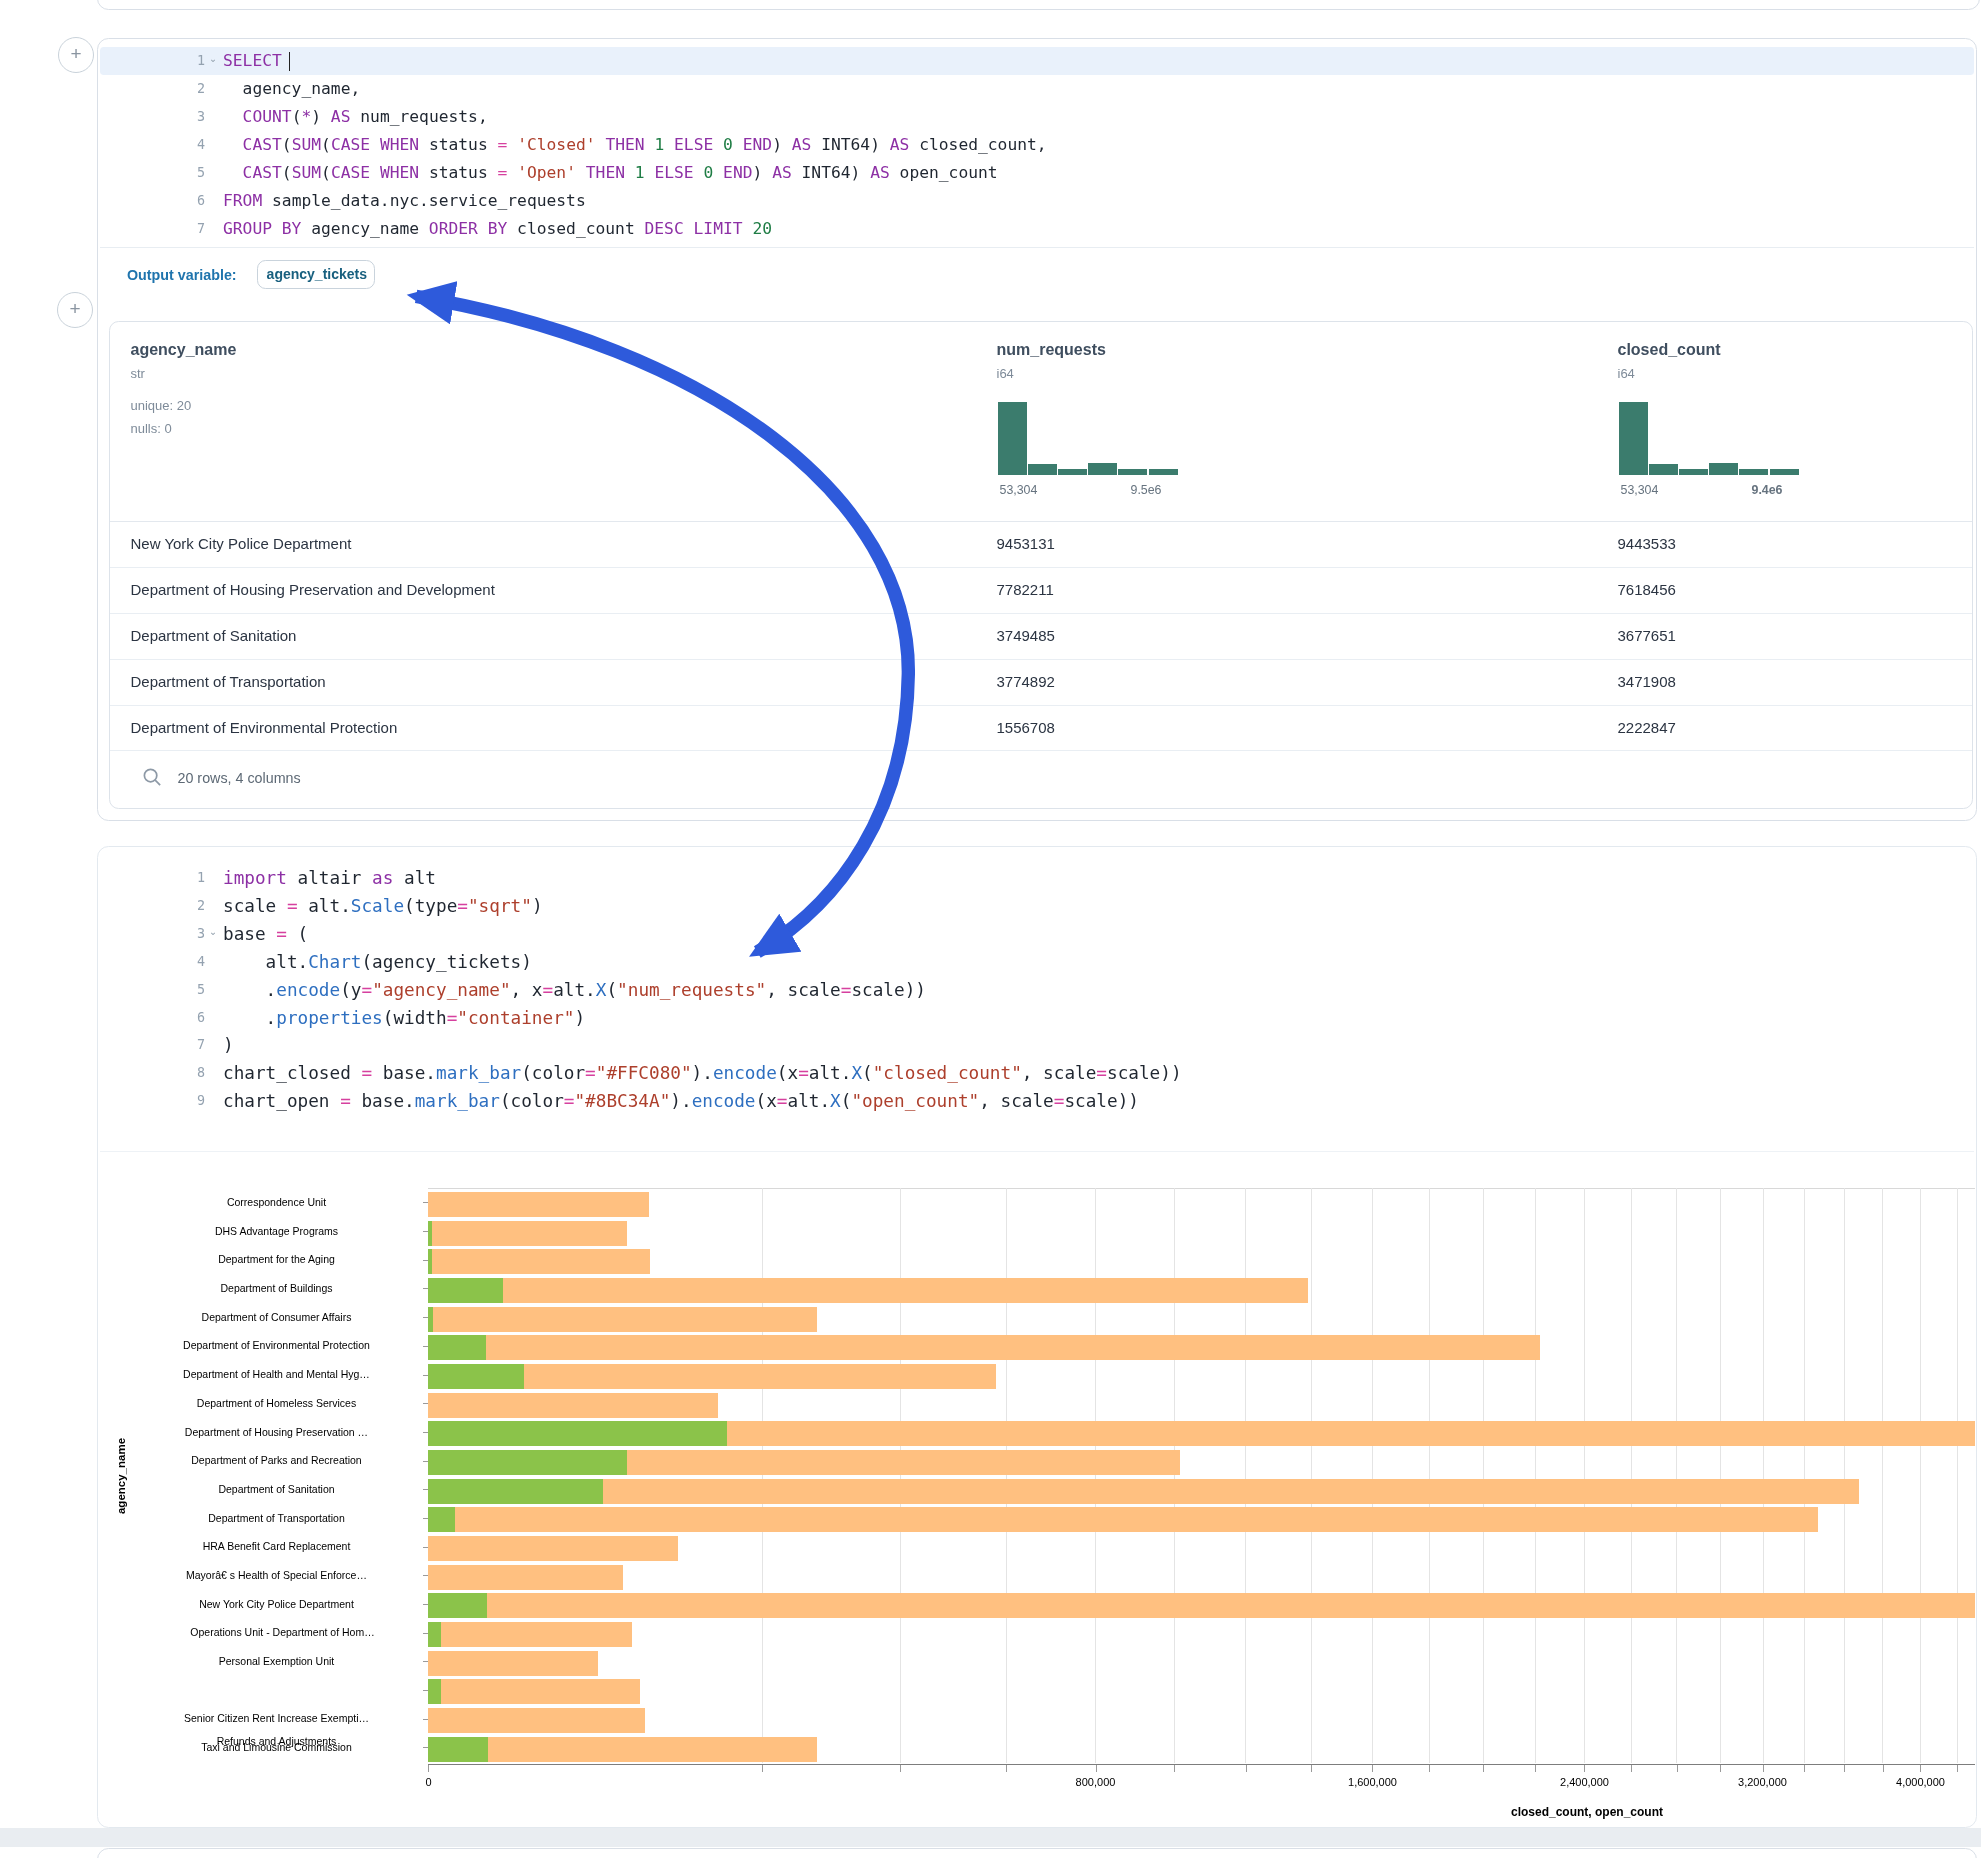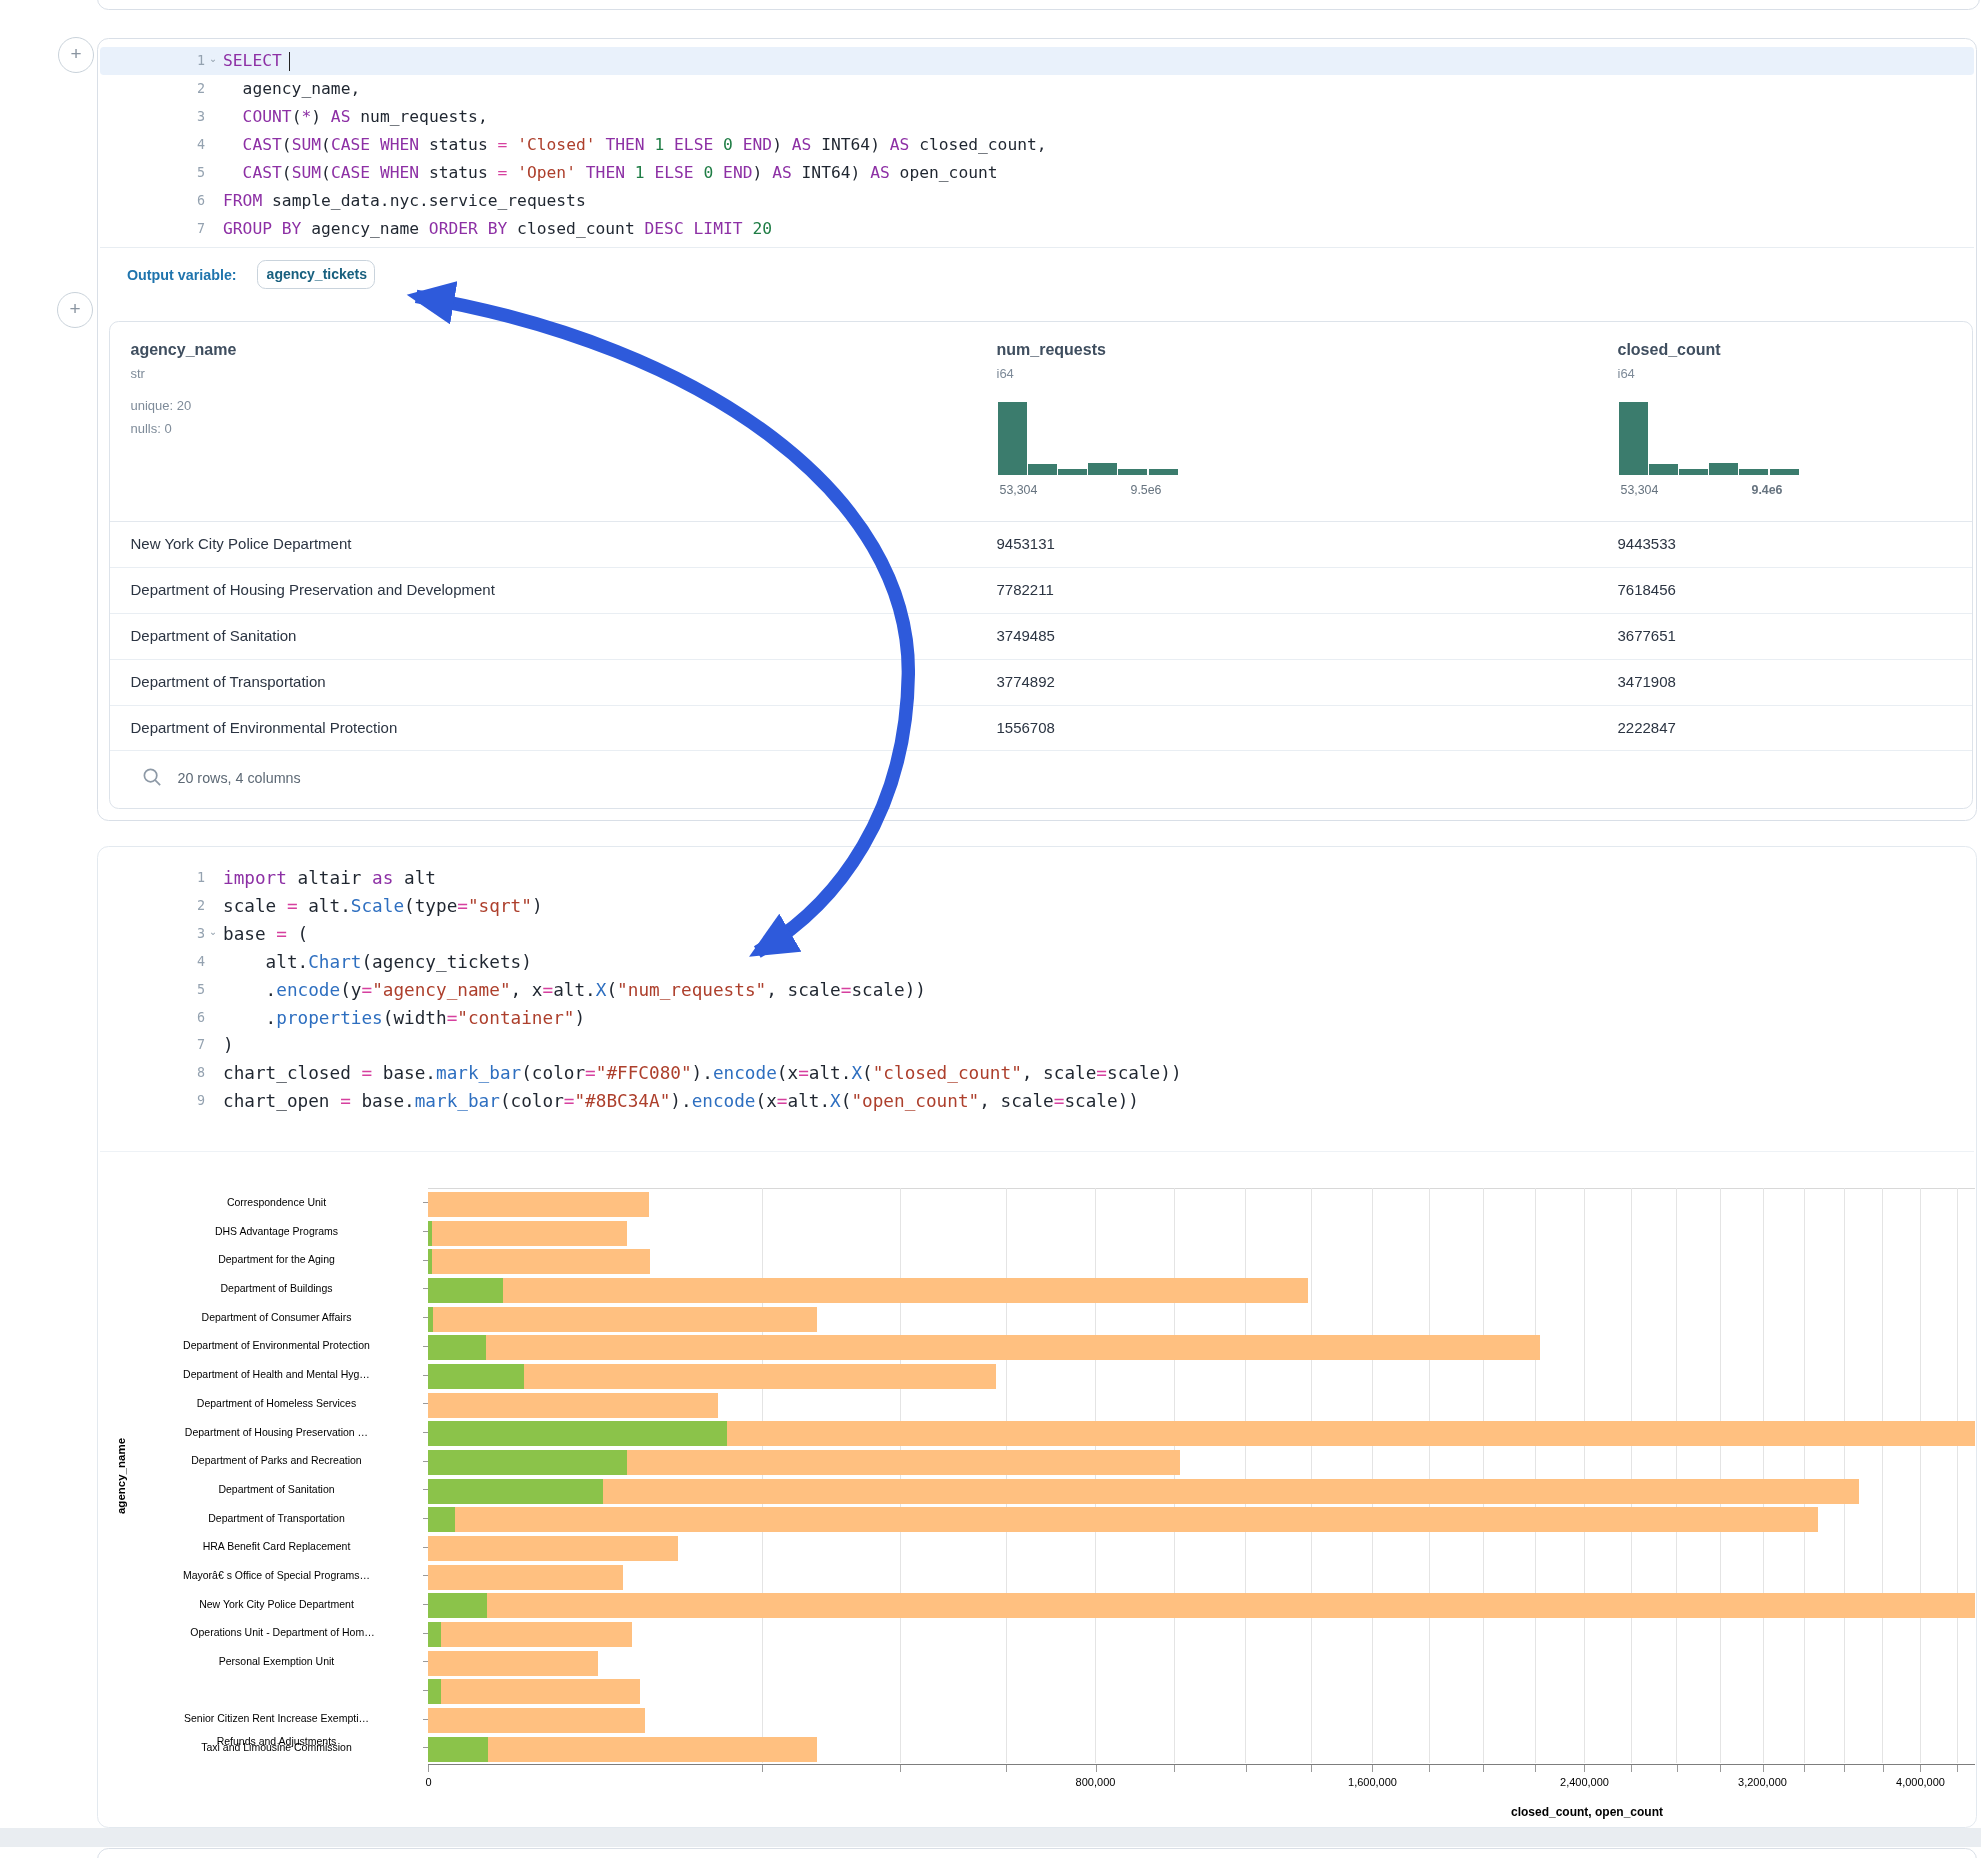--- a/index.html
+++ b/index.html
@@ -178,21 +178,21 @@
         <div class="ylab" style="left: 133px; top: 271px;">Department of Housing Preservation …</div>
         <div class="ytick" style="left: 423px; top: 285px;"></div>
         <div class="ylab" style="left: 133px; top: 299px;">Department of Parks and Recreation</div>
         <div class="ytick" style="left: 423px; top: 314px;"></div>
         <div class="ylab" style="left: 133px; top: 328px;">Department of Sanitation</div>
         <div class="ytick" style="left: 423px; top: 342px;"></div>
         <div class="ylab" style="left: 133px; top: 357px;">Department of Transportation</div>
         <div class="ytick" style="left: 423px; top: 371px;"></div>
         <div class="ylab" style="left: 133px; top: 385px;">HRA Benefit Card Replacement</div>
         <div class="ytick" style="left: 423px; top: 400px;"></div>
-        <div class="ylab" style="left: 133px; top: 414px;">Mayorâ€ s Office of Special Programs…</div>
+        <div class="ylab" style="left: 133px; top: 414px;">Mayorâ€ s Health of Special Enforce…</div>
         <div class="ytick" style="left: 423px; top: 428px;"></div>
         <div class="ylab" style="left: 133px; top: 443px;">New York City Police Department</div>
         <div class="ytick" style="left: 423px; top: 457px;"></div>
         <div class="ylab" style="left: 139px; top: 471px;">Operations Unit - Department of Hom…</div>
         <div class="ytick" style="left: 423px; top: 486px;"></div>
         <div class="ylab" style="left: 133px; top: 500px;">Personal Exemption Unit</div>
         <div class="ytick" style="left: 423px; top: 514px;"></div>
         <div class="ylab" style="left: 133px; top: 548px; margin-top: 32px;">Refunds and Adjustments</div>
         <div class="ytick" style="left: 423px; top: 543px;"></div>
         <div class="ylab" style="left: 133px; top: 557px;">Senior Citizen Rent Increase Exempti…</div>

